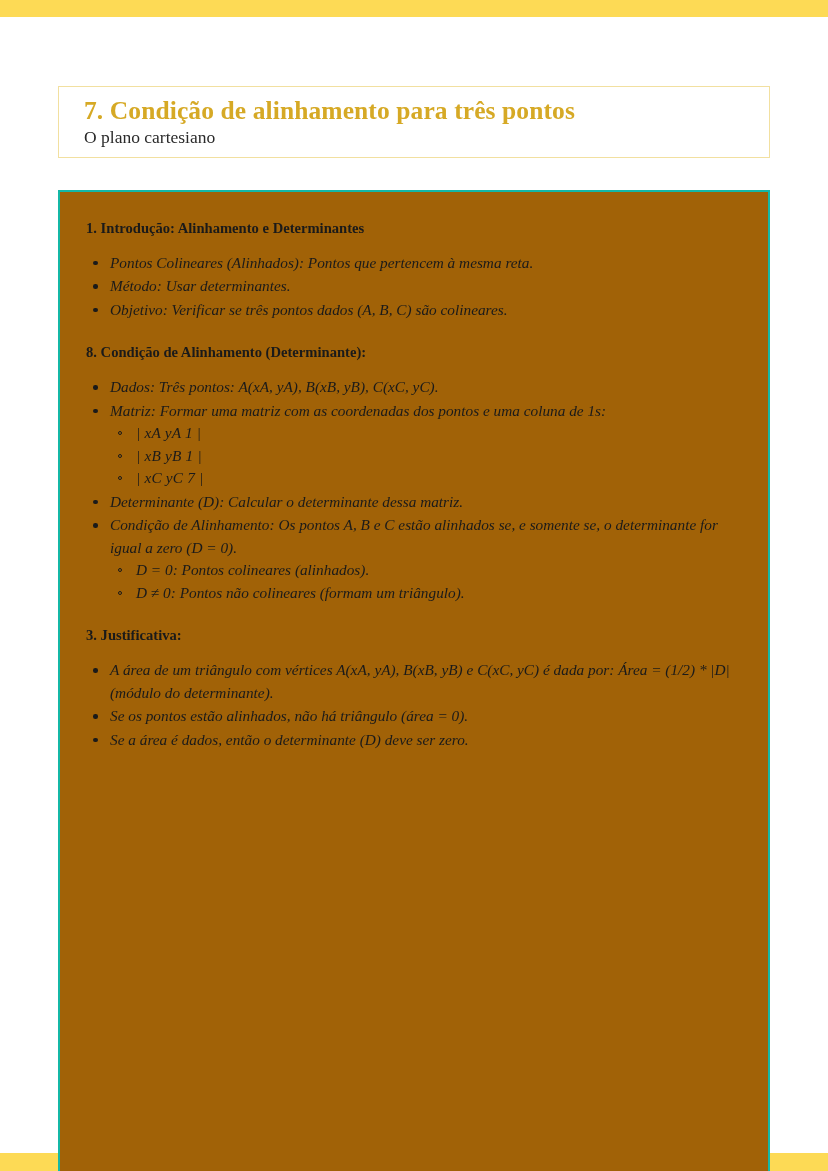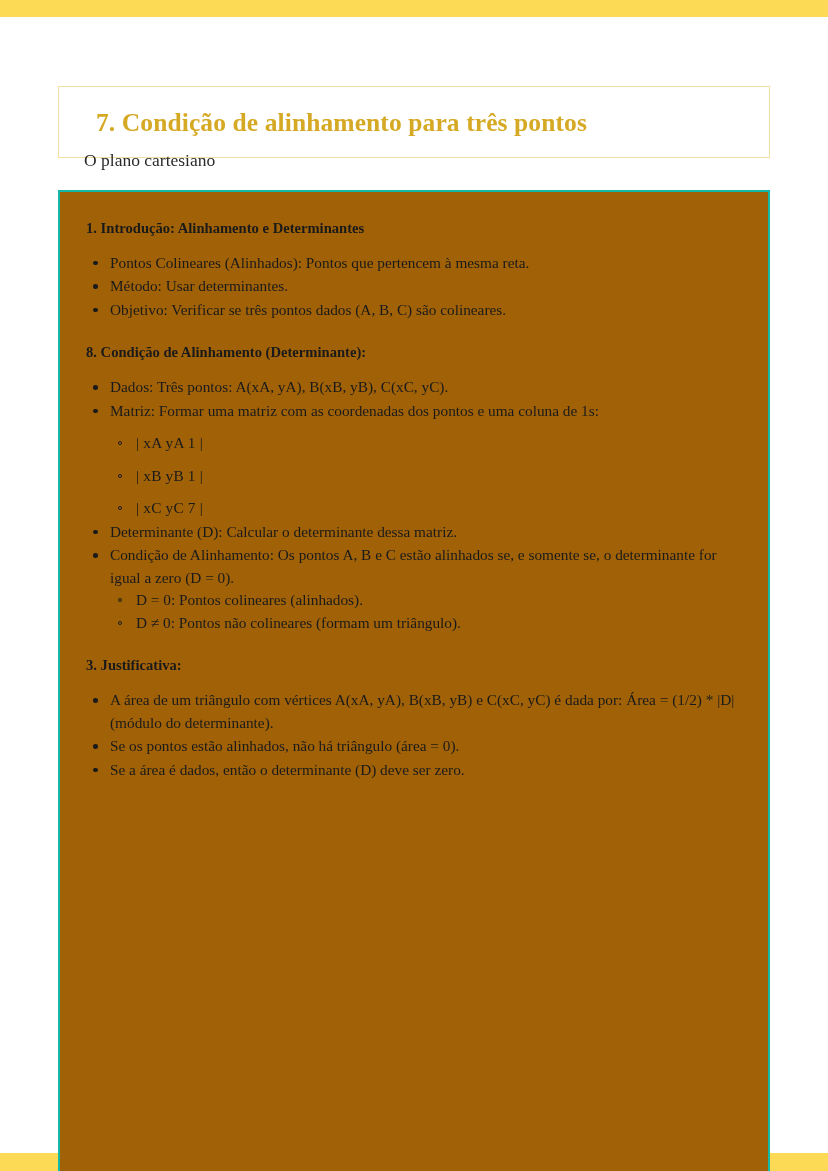--- a/index.html
+++ b/index.html
@@ -49,21 +49,21 @@
     left: 58px;
     top: 69px;
     width: 712px;
     height: 72px;
     box-sizing: border-box;
     border: 1px solid #f2e0a0;
     background: #ffffff;
     padding: 10px 0 0 25px;
   }
   .slide-title {
-    margin: 12px;
+    margin: 0;
     font-size: 25.5px;
     font-weight: bold;
     color: #d6a925;
     letter-spacing: 0.1px;
     line-height: 1.12;
     white-space: nowrap;
   }
   .slide-subtitle {
     margin: 1px 0 16px 0;
     font-size: 17.5px;
@@ -94,20 +94,21 @@
     line-height: 1.3;
   }
   .section-block + .section-block {
     margin-top: 22px;
   }
 
   ul.bullets {
     list-style: none;
     margin: 14px 0 0 0;
     padding: 0;
+    font-style: italic;
   }
   ul.bullets > li {
     position: relative;
     padding-left: 24px;
     font-size: 15.3px;
     line-height: 1.47;
     color: #1a1a1a;
     margin-bottom: 1px;
   }
   ul.bullets > li > .li-text {
@@ -143,21 +144,20 @@
     top: 9px;
     width: 4px;
     height: 4px;
     border: 1px solid #1a1a1a;
     background: transparent;
     border-radius: 50%;
     box-sizing: border-box;
   }
   .matrix-row {
     letter-spacing: 0.2px;
-    margin-top: 10px;
   }
 </style>
 </head>
 <body>
 
 <div class="page-bar top"></div>
 <div class="page-bar bottom"></div>
 
 <div class="slide">
 

